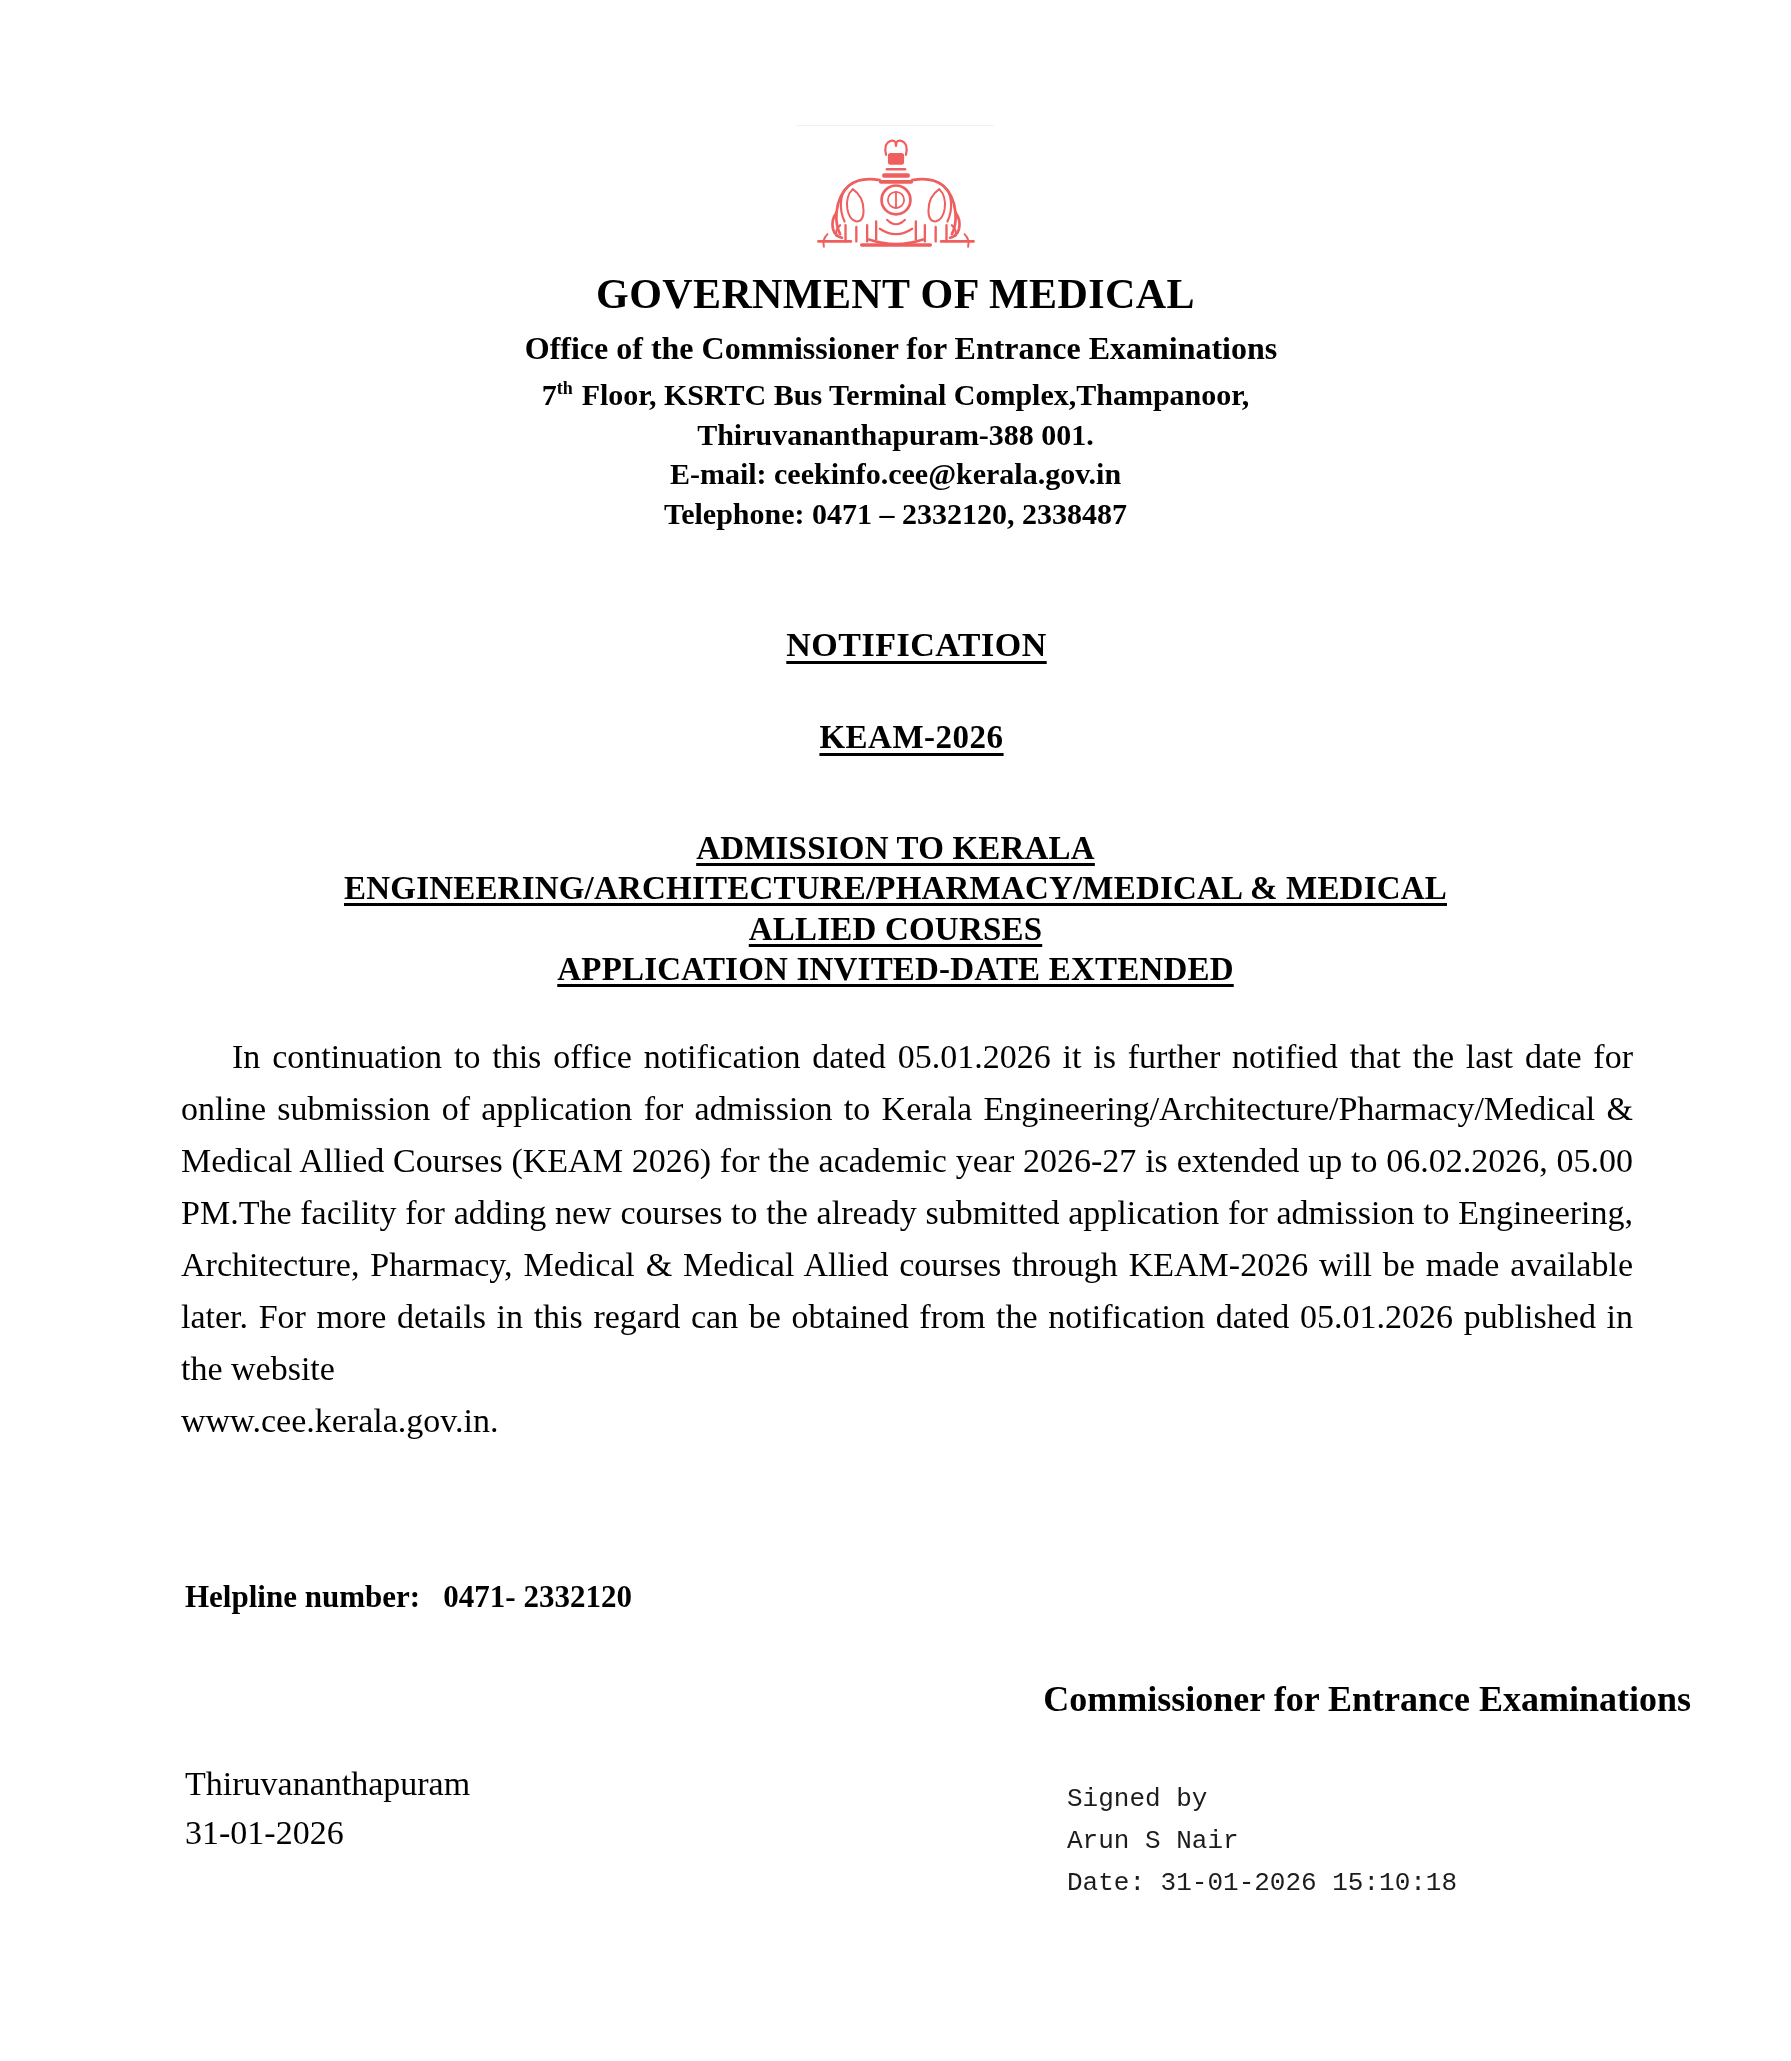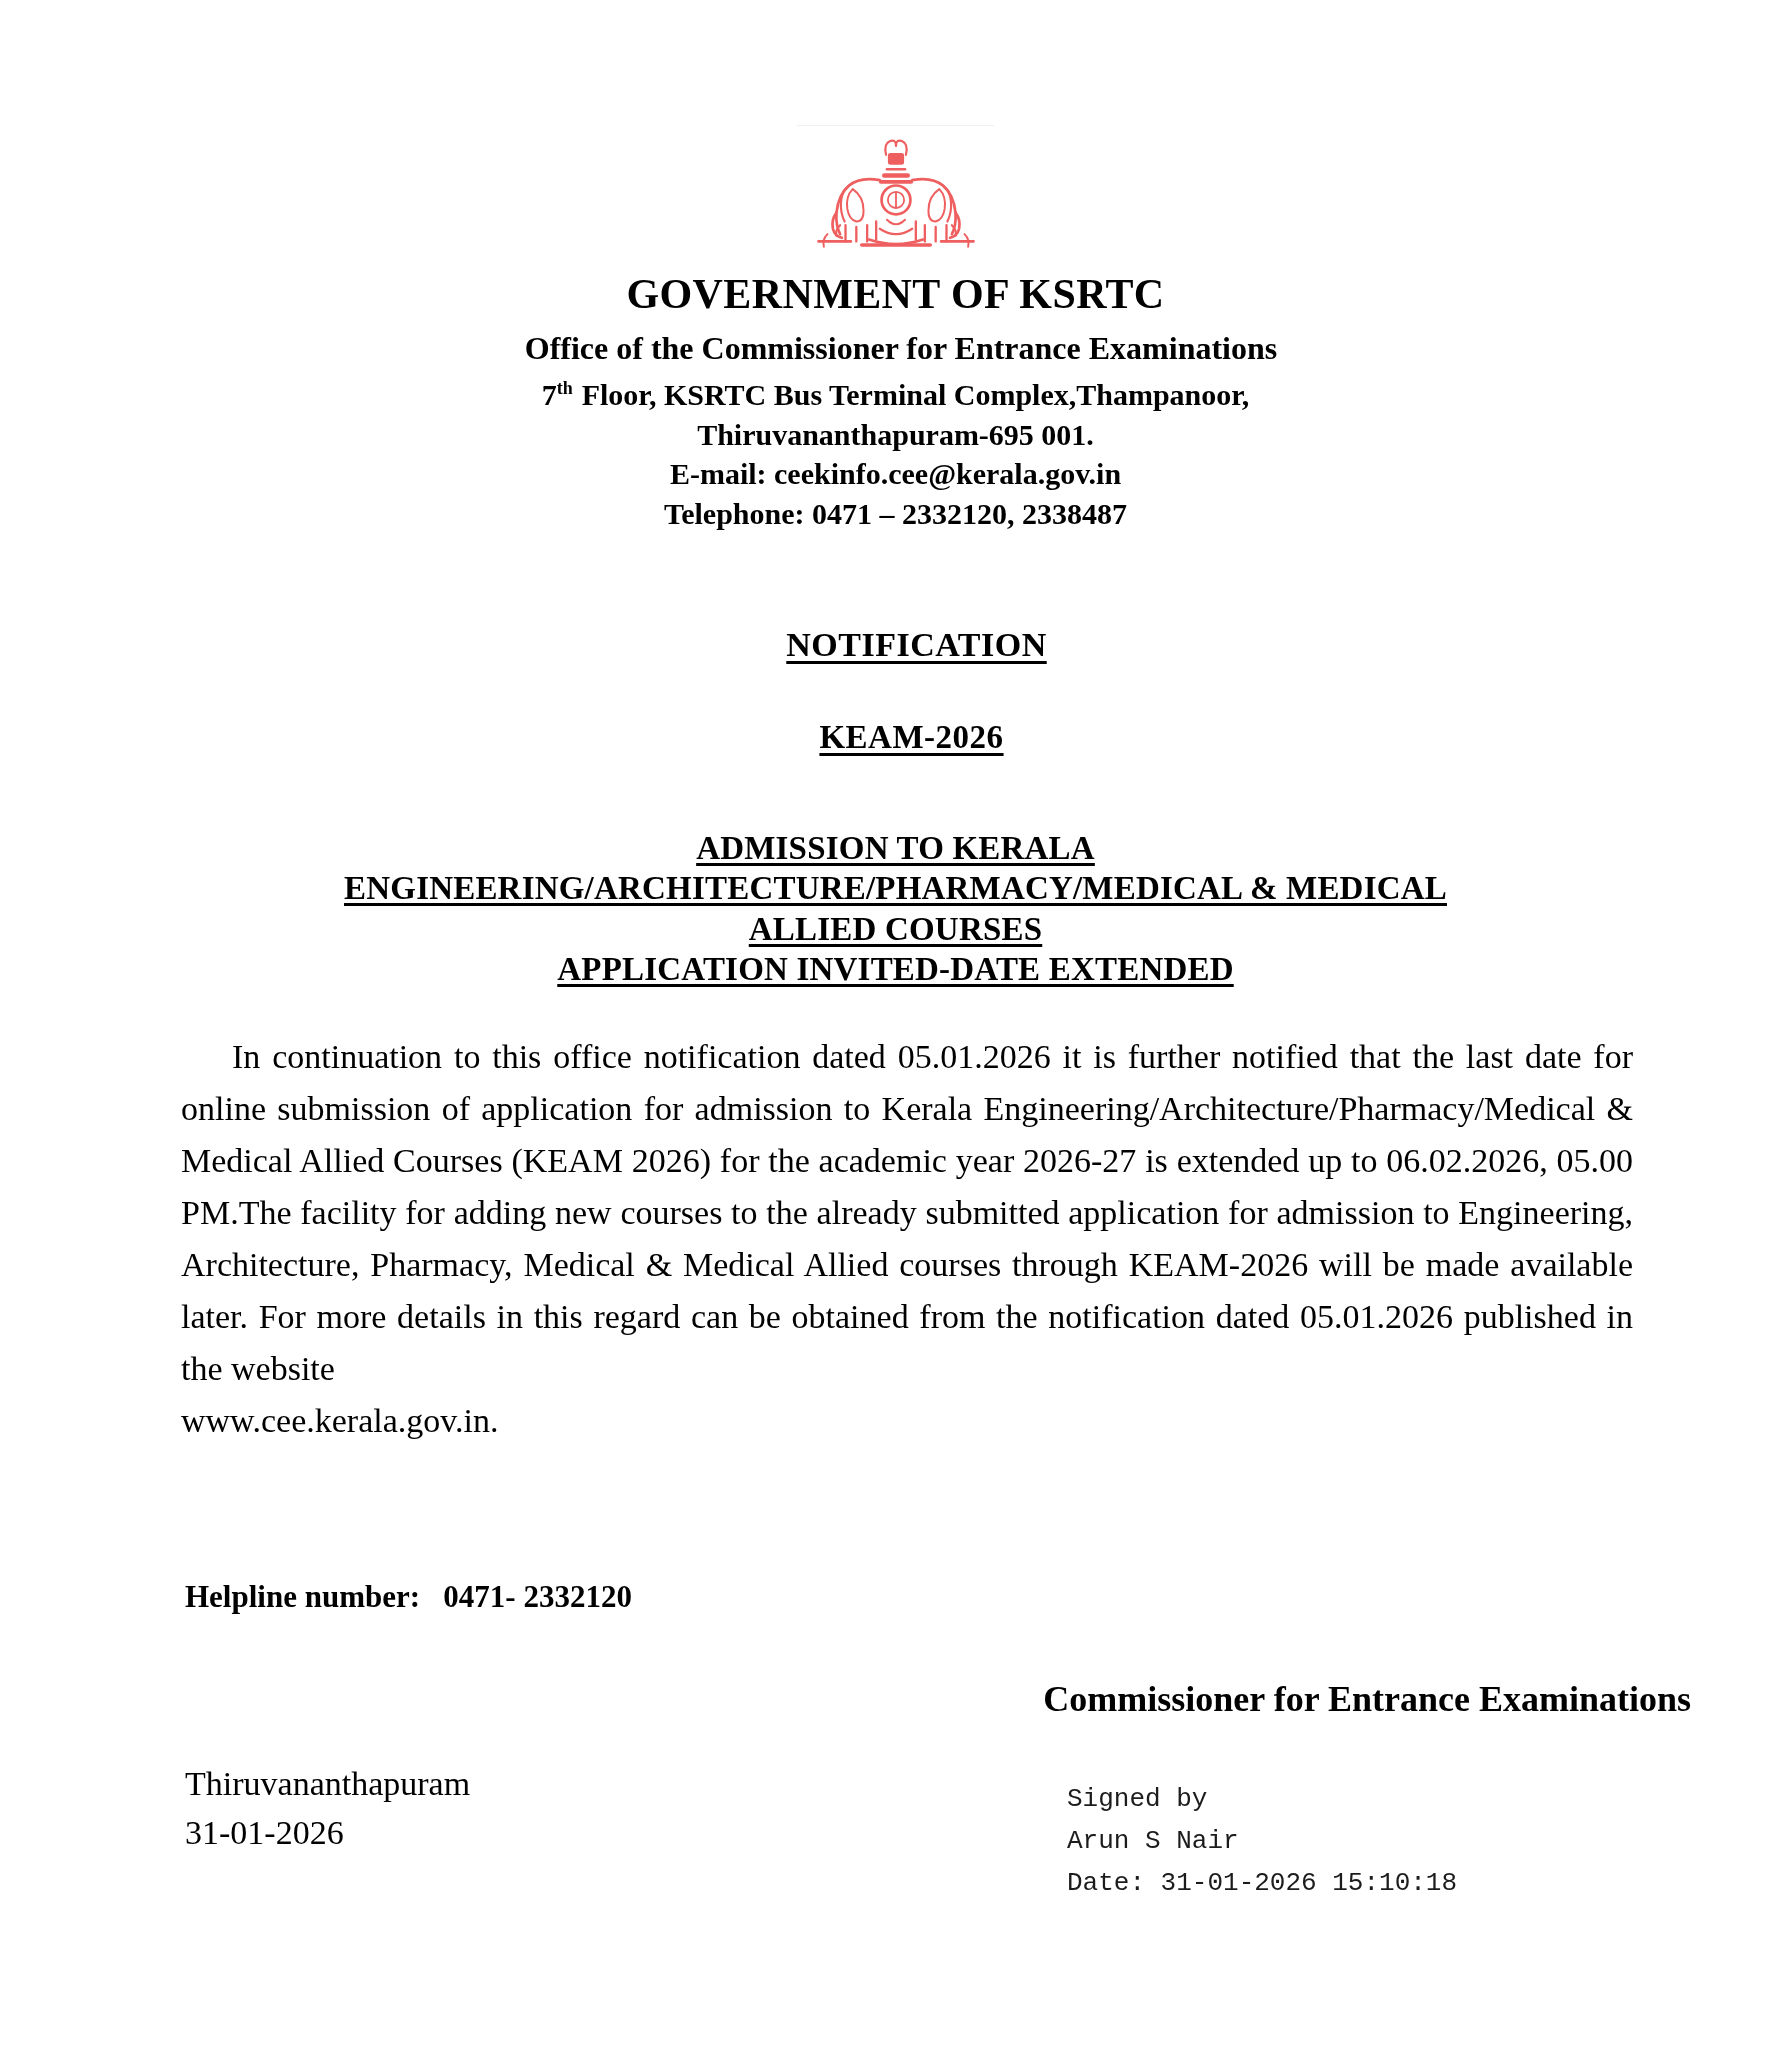--- a/index.html
+++ b/index.html
@@ -226,26 +226,26 @@
           <path d="M96 94 Q106 104 116 94" stroke-width="2.2"></path>
 
           <path d="M30 110 Q24 116 26 124 M182 110 Q188 116 186 124" stroke-width="2.2"></path>
           <path d="M20 118 H56 M156 118 H192" stroke-width="3"></path>
         </g>
       </svg>
     </div>
   </div>
 
   <div class="header">
-    <div class="gov-title">GOVERNMENT OF KSRTC</div>
+    <div class="gov-title">GOVERNMENT OF MEDICAL</div>
     <div class="office-line">Office of the Commissioner for Entrance Examinations</div>
     <div class="addr-line">
       <span class="pad-after"><span>7</span><sup>th</sup></span><span>Floor, KSRTC Bus Terminal Complex,Thampanoor,</span>
     </div>
-    <div class="addr-line tight">Thiruvananthapuram-695 001.</div>
+    <div class="addr-line tight">Thiruvananthapuram-388 001.</div>
     <div class="addr-line tight">E-mail: ceekinfo.cee@kerala.gov.in</div>
     <div class="addr-line tight">Telephone: 0471 – 2332120, 2338487</div>
   </div>
 
   <div class="notif-title">NOTIFICATION</div>
 
   <div class="keam-title">KEAM-2026</div>
 
   <div class="admission-block">
     <span class="line"><span class="ul">ADMISSION TO KERALA</span></span>

